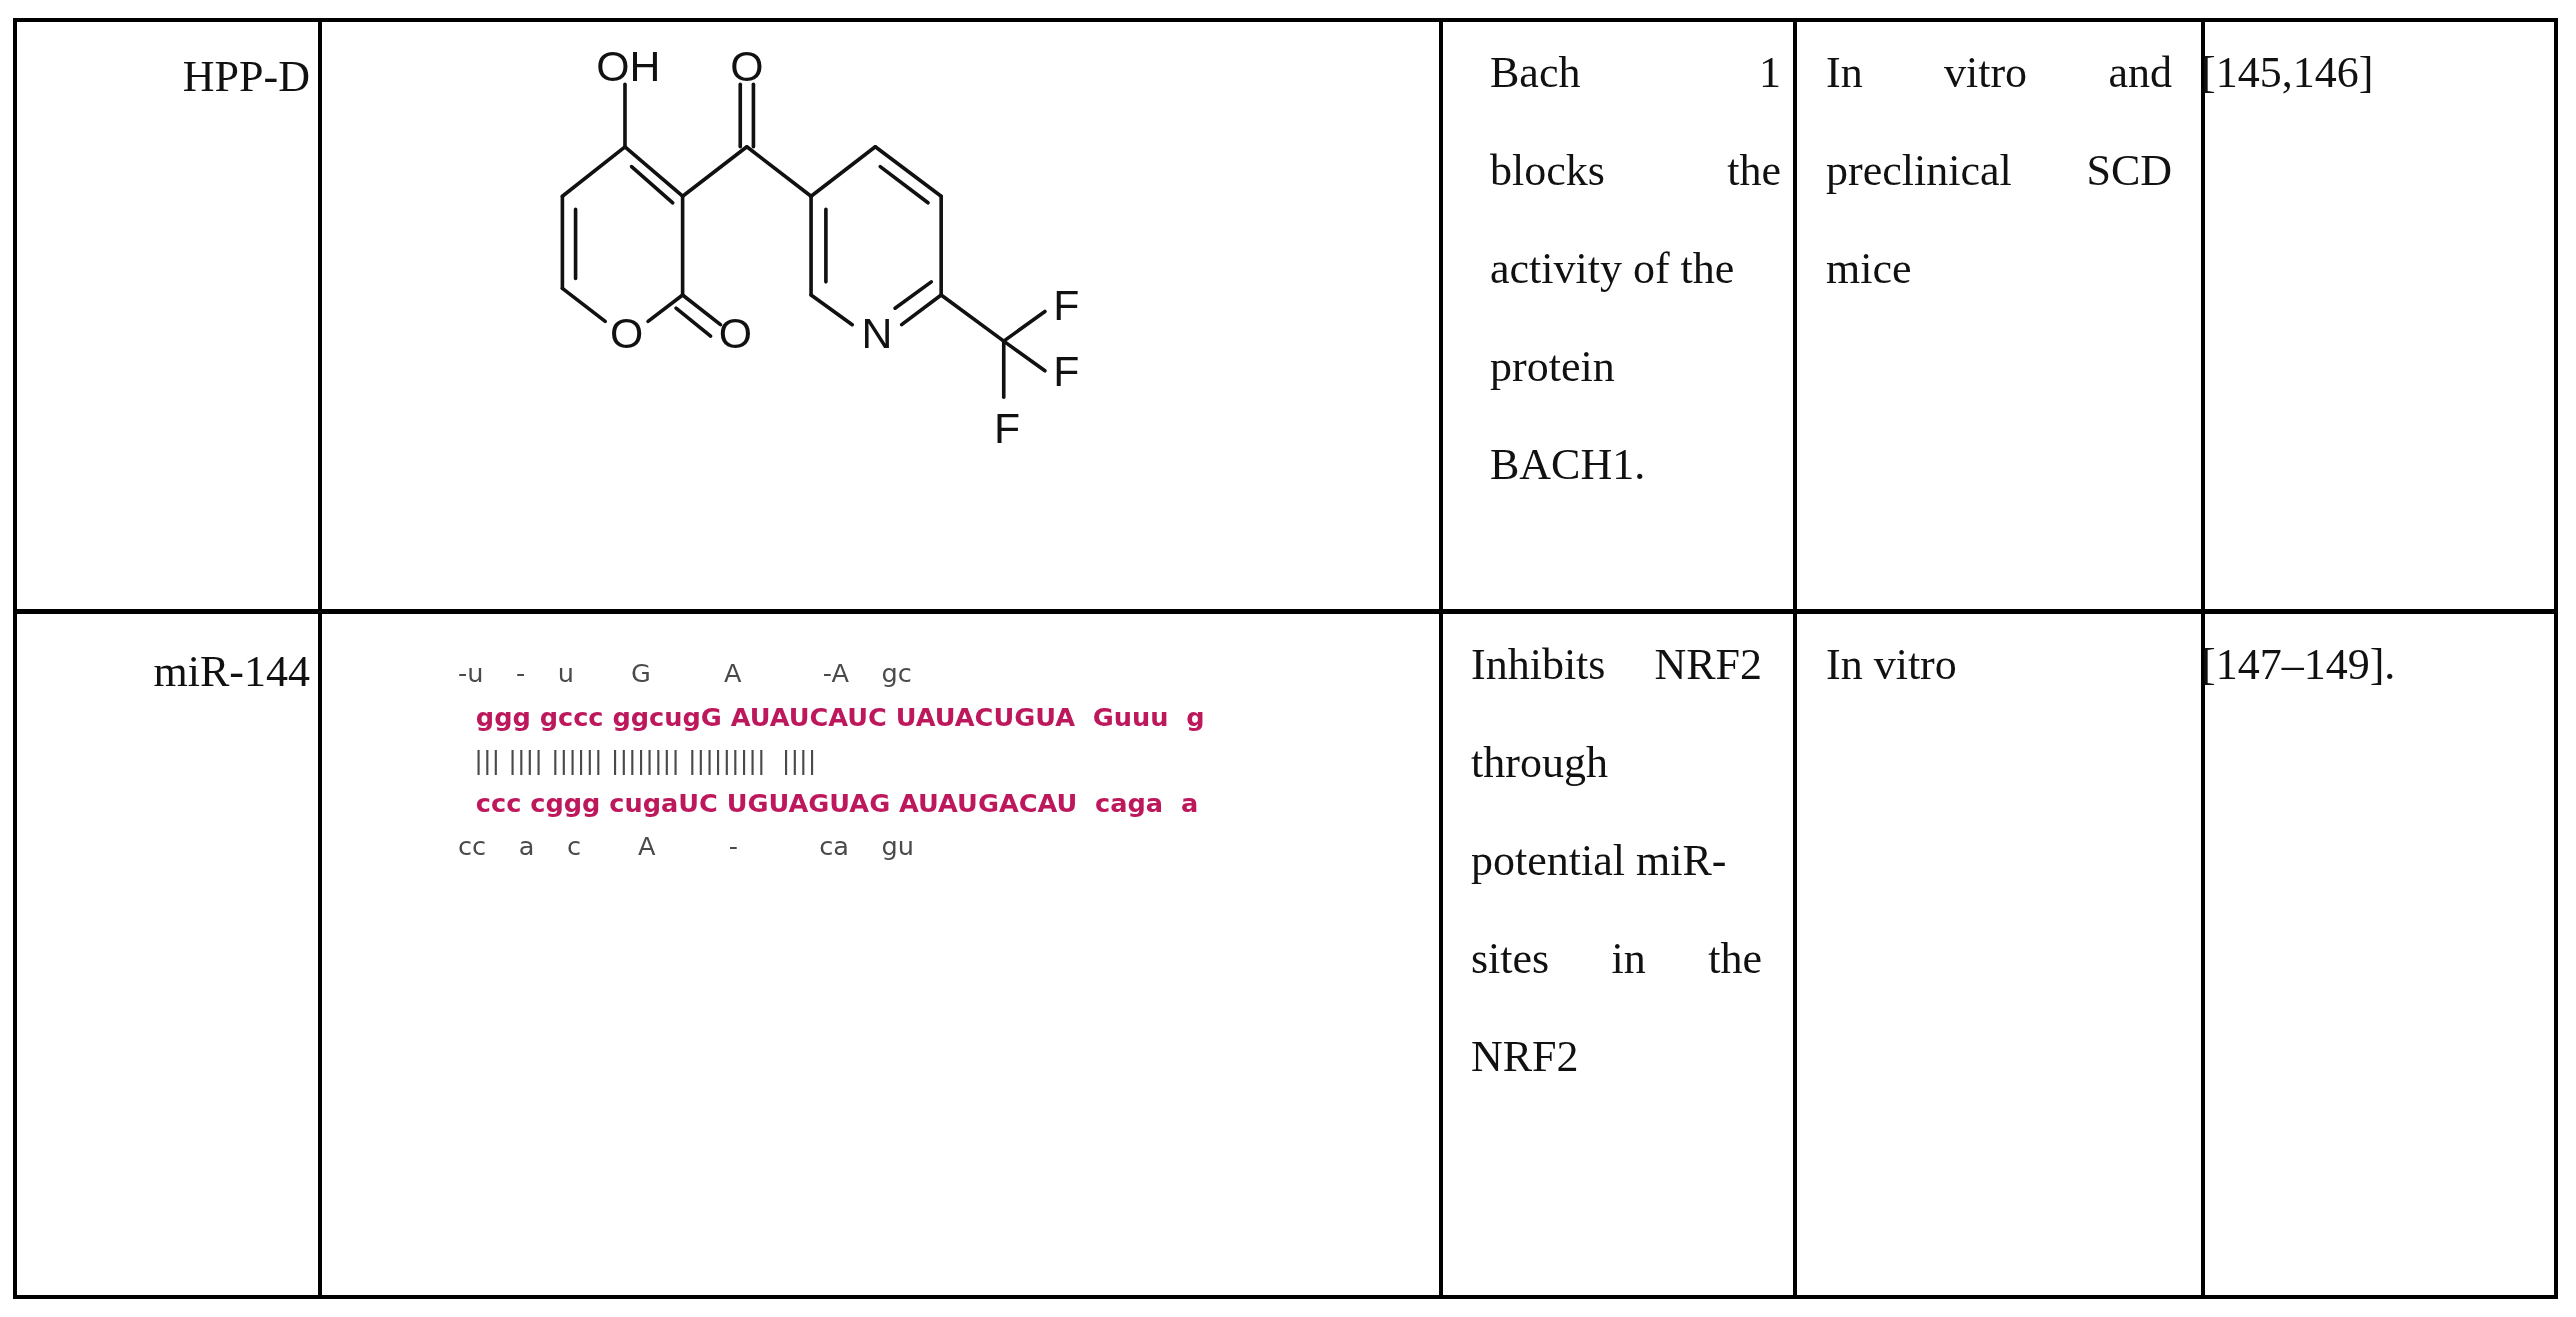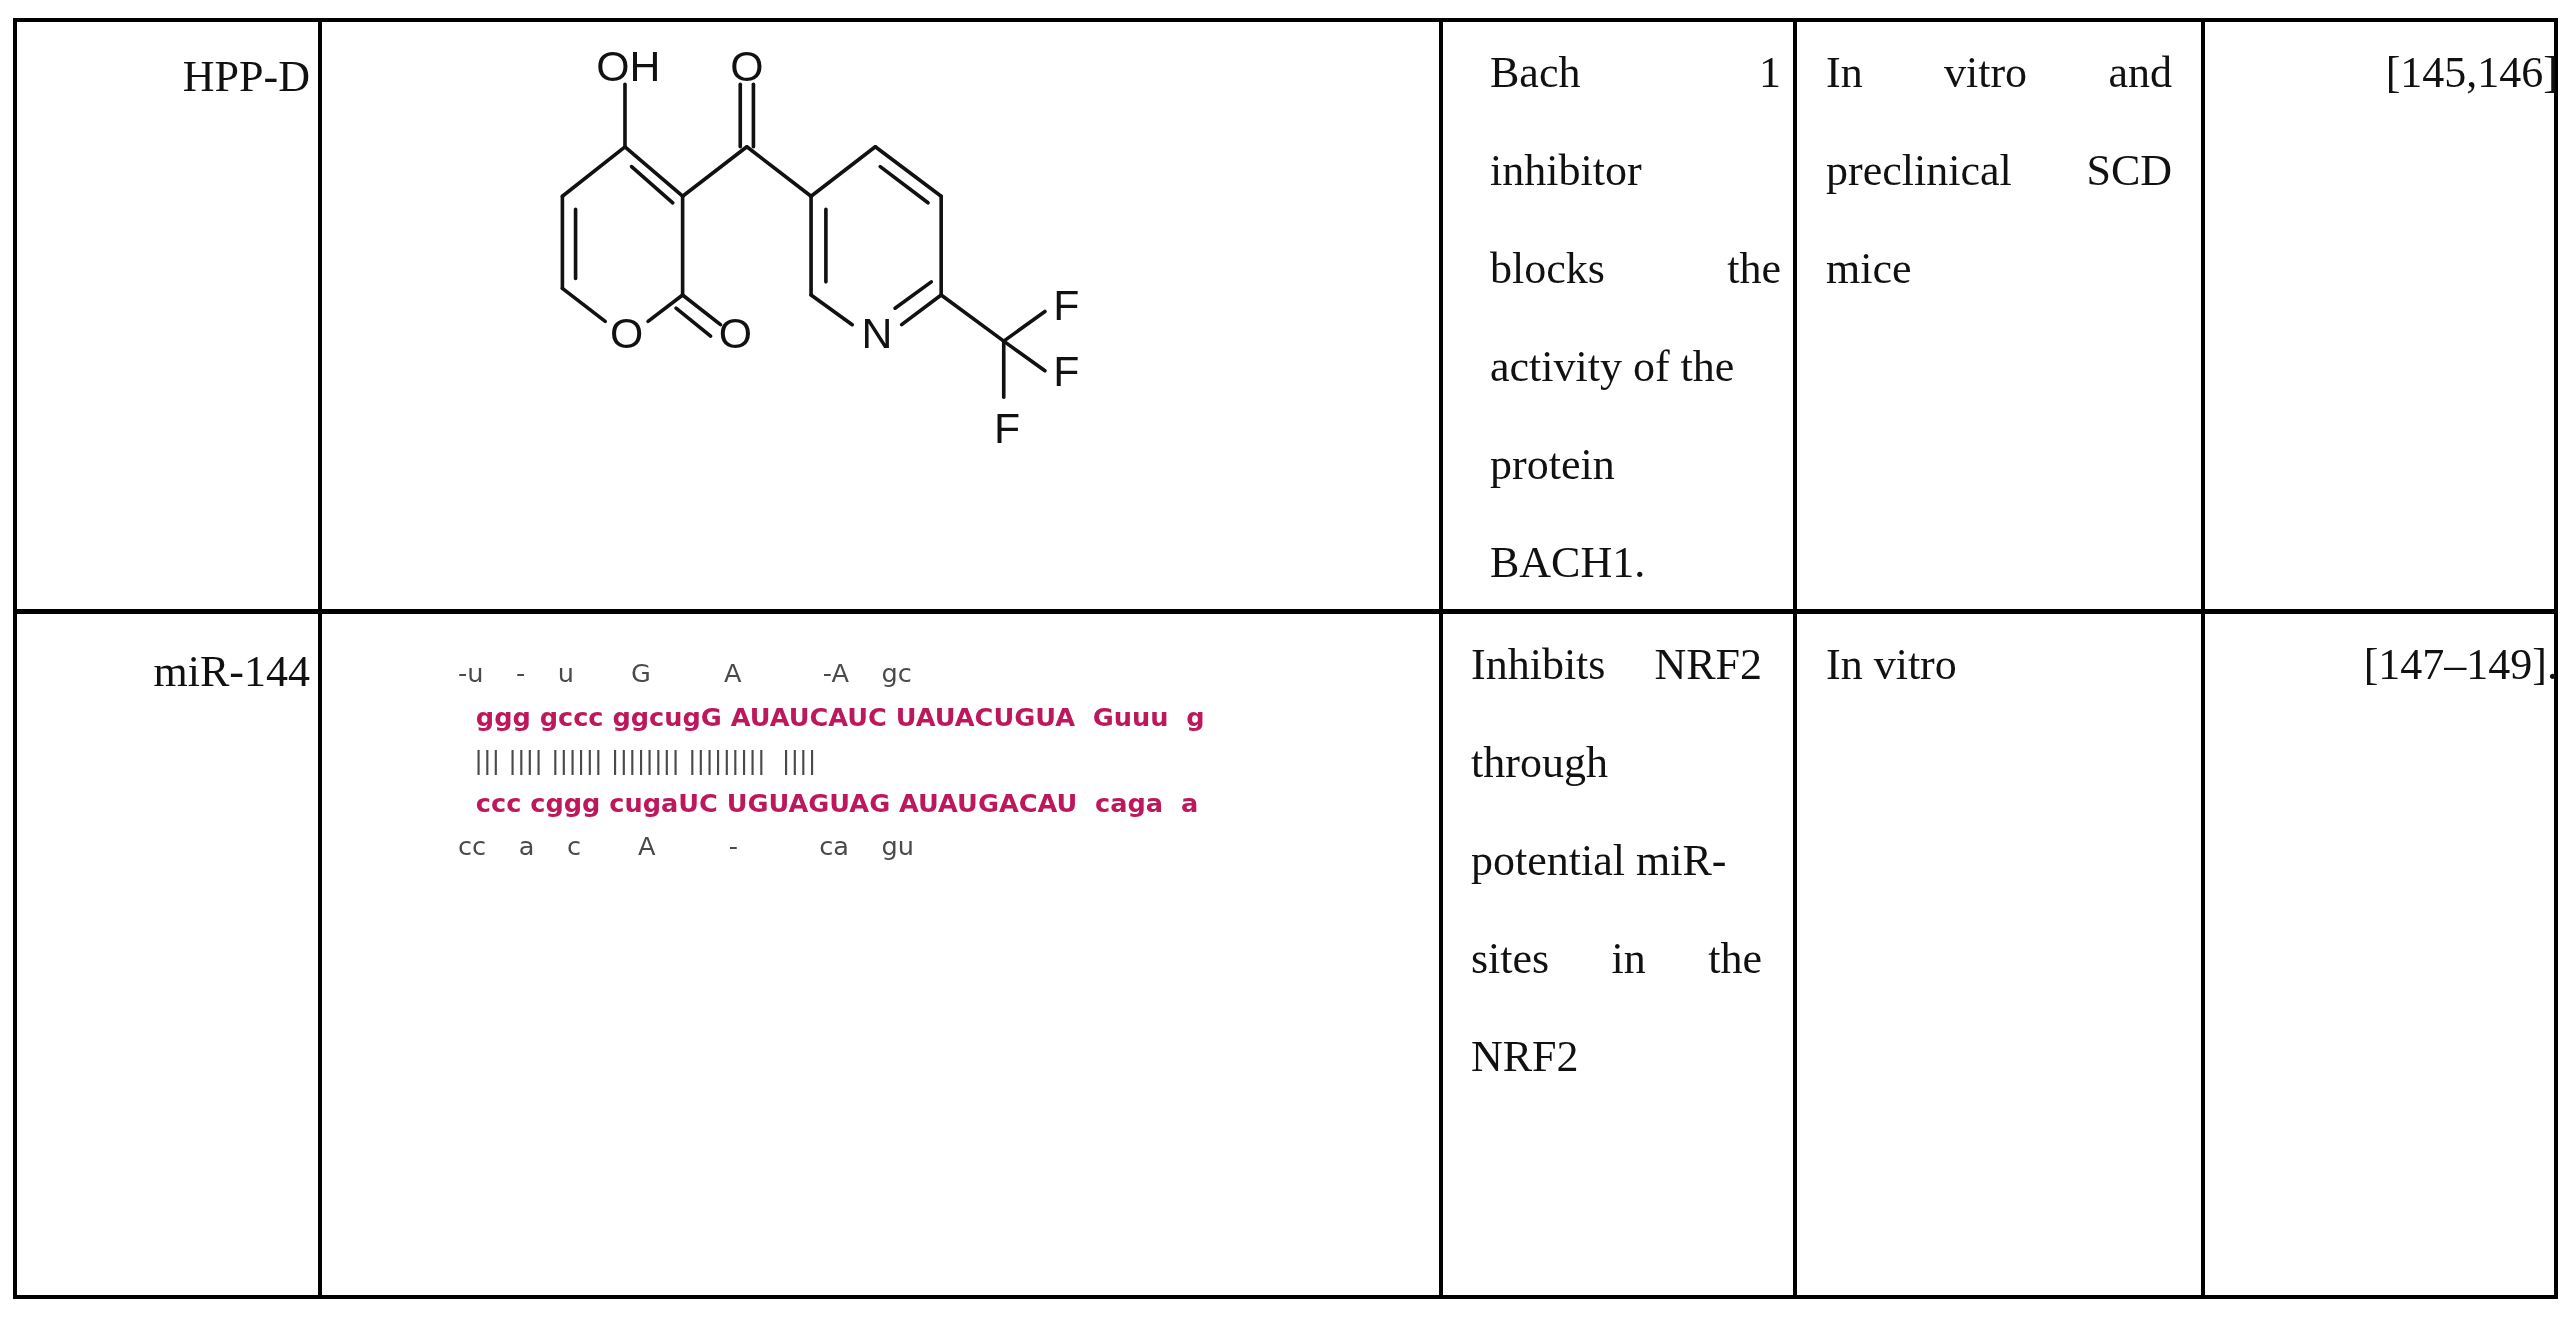--- a/index.html
+++ b/index.html
@@ -5,21 +5,21 @@
   html, body { margin:0; padding:0; background:#ffffff; }
   body { width:2576px; height:1317px; position:relative; overflow:hidden;
          font-family:"Liberation Serif","DejaVu Serif",serif; color:#111; }
   .tbl { position:absolute; left:13px; top:18px; width:2545px; height:1281px;
          border:4.2px solid #000; box-sizing:border-box; }
   .vline { position:absolute; top:0; bottom:0; width:3.5px; background:#000; }
   .hline { position:absolute; left:0; right:0; height:4.8px; background:#000; }
   .cell { position:absolute; box-sizing:border-box; font-size:44px; line-height:98px;text-align:right; }
   .ln { display:block; height:98px; white-space:nowrap; }
   .lnj { display:flex; justify-content:space-between; height:98px; white-space:nowrap; }
-  .center { text-align:right;padding-left:38px; }
+  .center { text-align:left; }
   .seq { position:absolute; font-family:"DejaVu Sans","Liberation Sans",sans-serif;
          font-size:25.6px; color:#4a4a4a; white-space:pre; line-height:25.6px; }
   .seq.bold { font-weight:bold; color:#be185d; }
   .struct { position:absolute; }
 </style>
 </head>
 <body>
 
 <div class="tbl">
   <div class="vline" style="left:301px"></div>
@@ -78,23 +78,20 @@
     <text x="328" y="165">F</text>
     <text x="328" y="205">F</text>
     <text x="292" y="240">F</text>
   </g>
 </svg>
 
 <div class="cell" style="left:1471px; top:24px; width:291px;margin-left:19px;">
   <div class="lnj">
       <span>Bach</span>
       <span>1</span>
-    </div>
-  <div class="lnj">
-      <span>inhibitor</span>
     </div>
   <div class="lnj">
       <span>blocks</span>
       <span>the</span>
     </div>
   <div class="lnj">
       <span>activity of the</span>
     </div>
   <div class="lnj">
       <span>protein</span>

